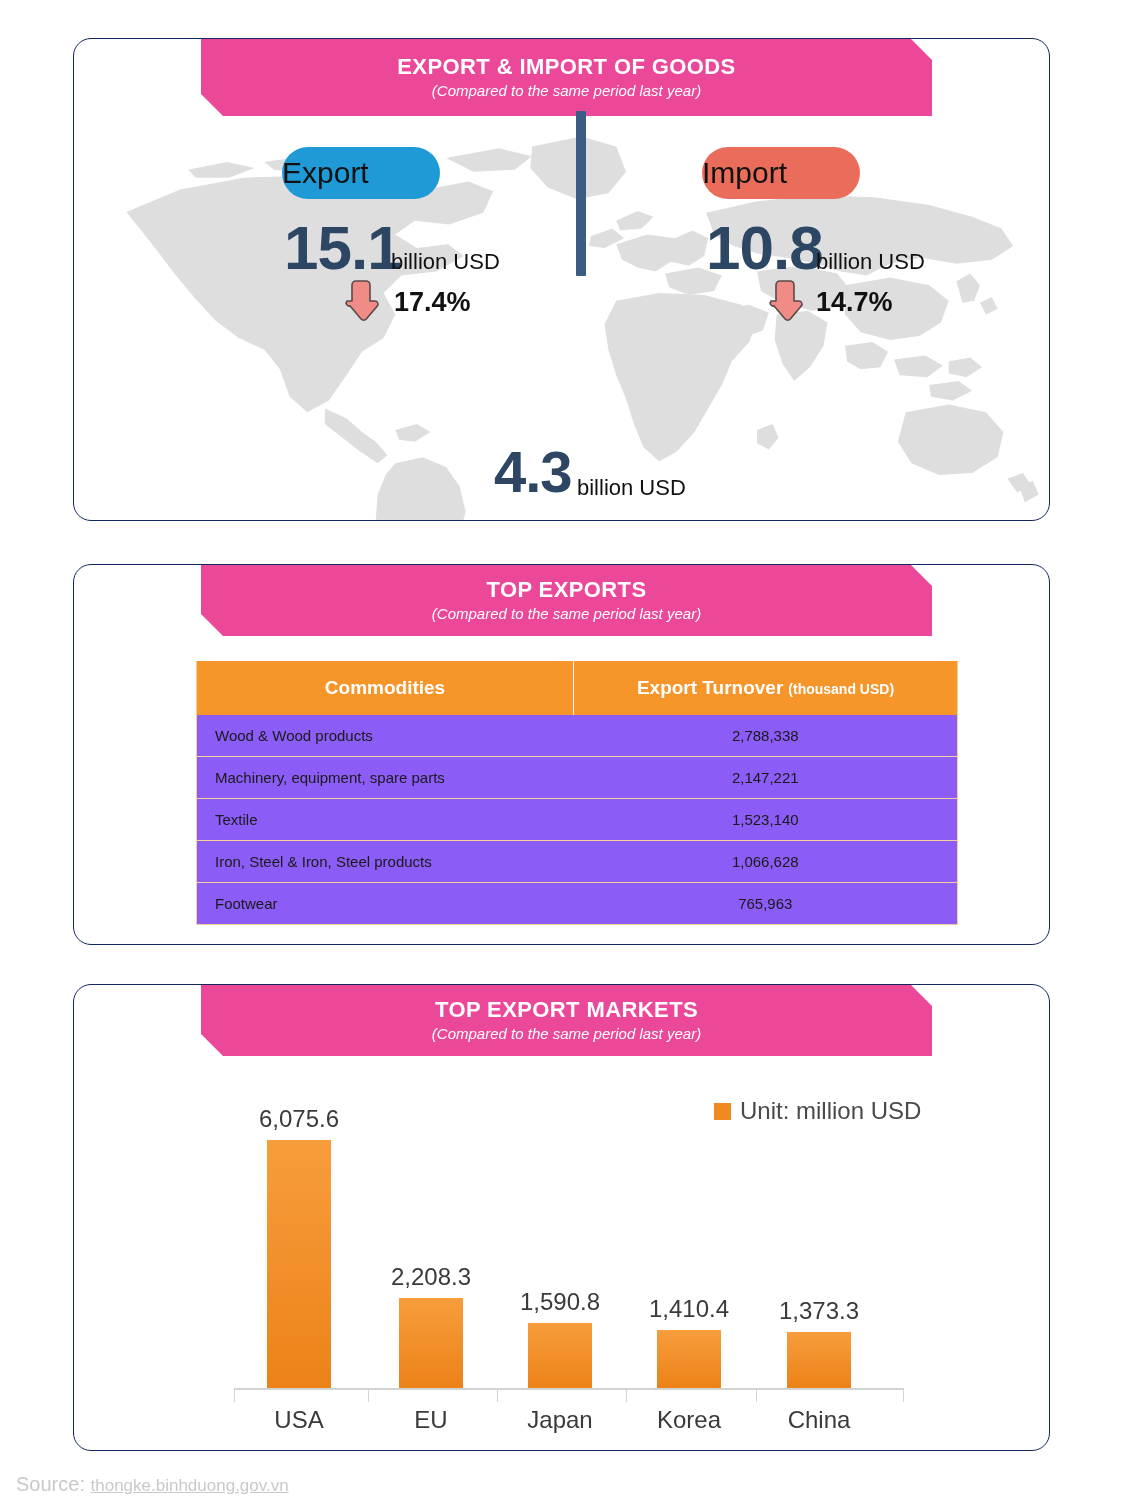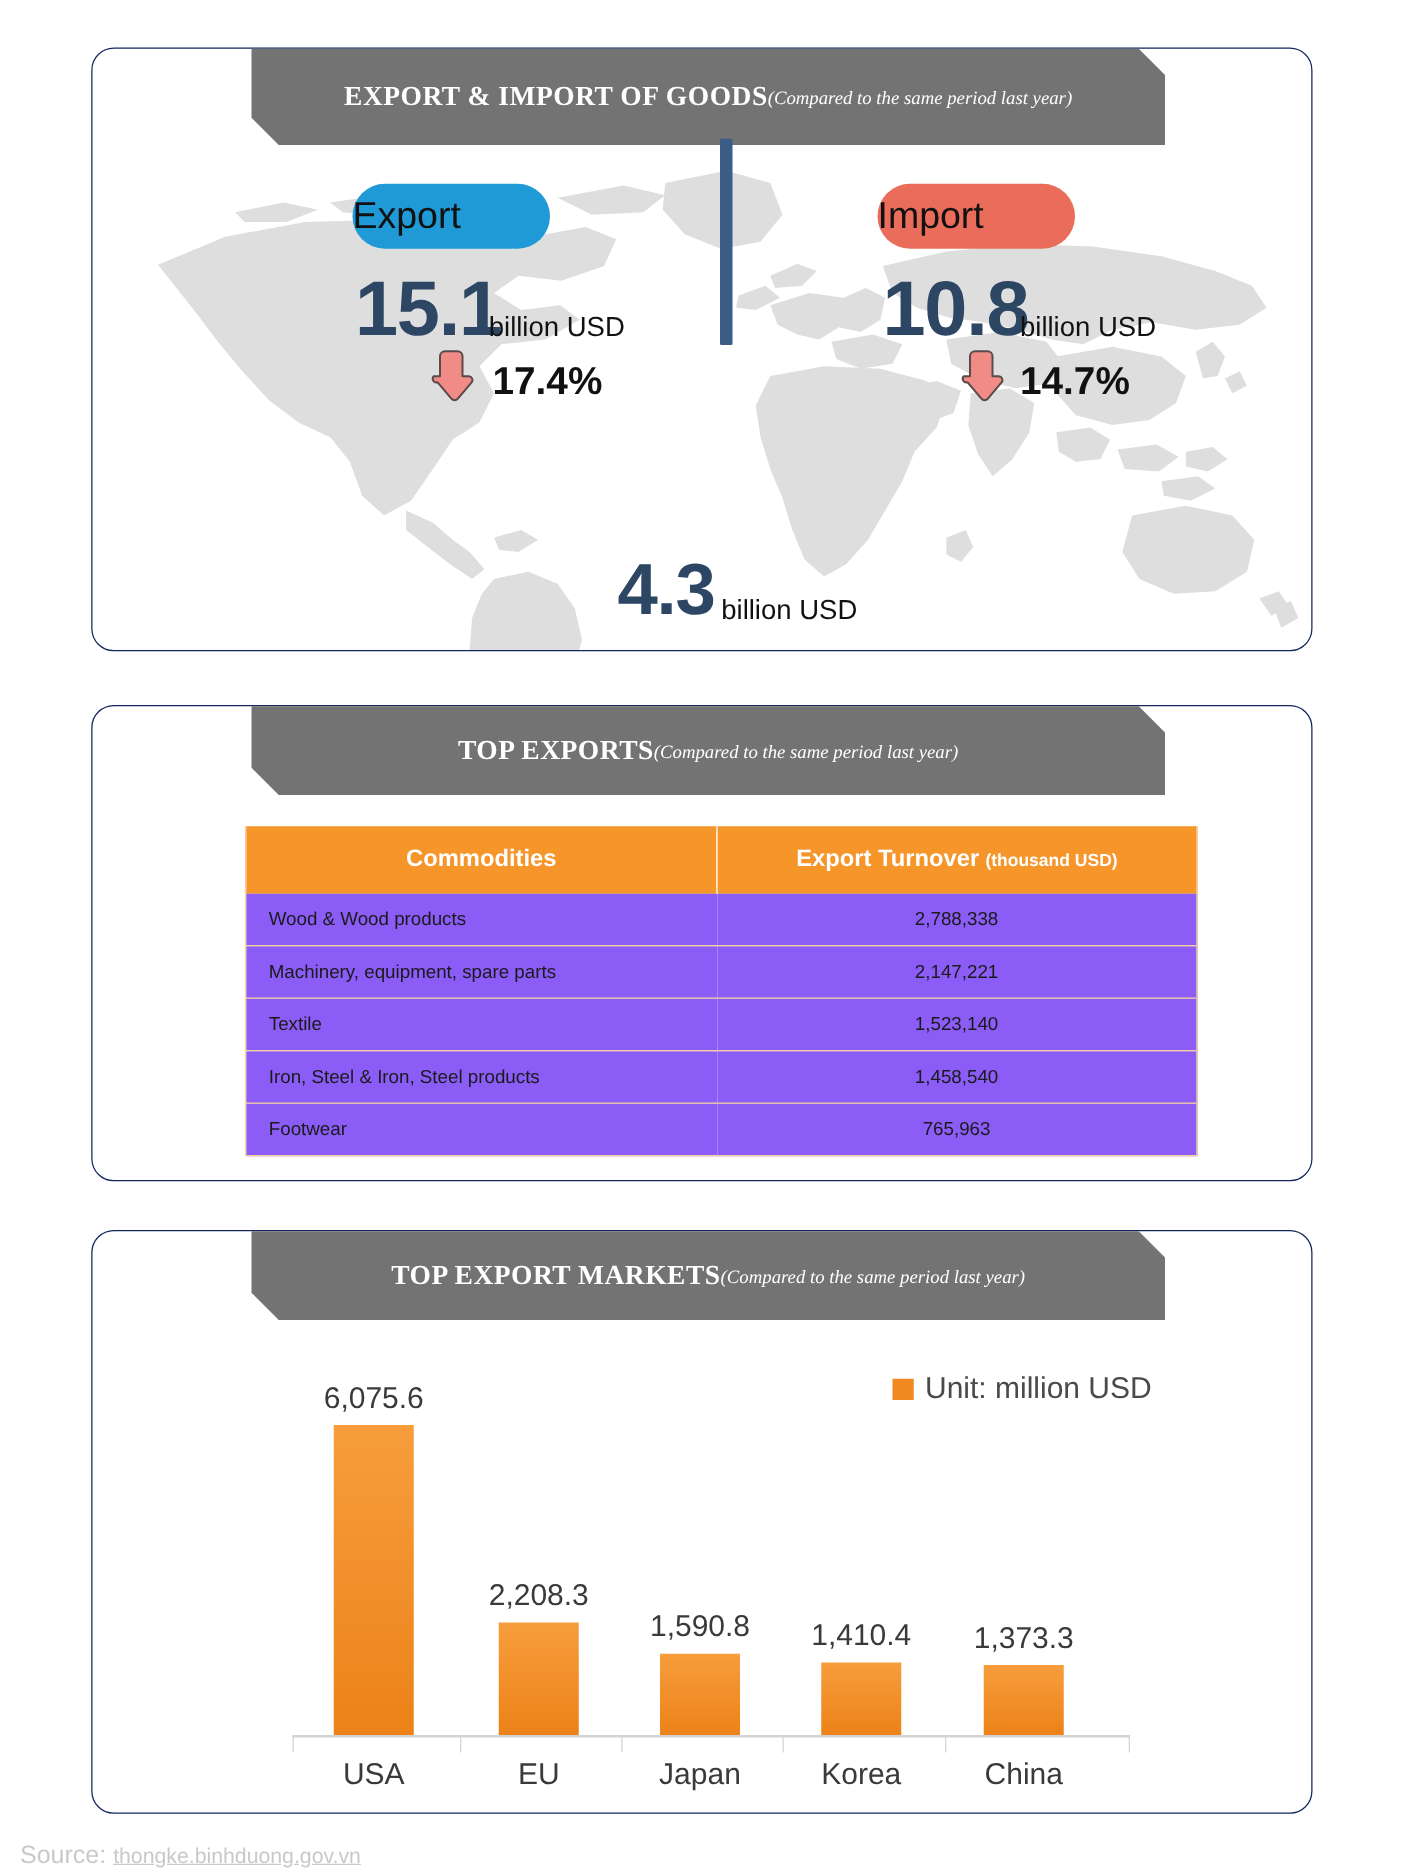--- a/index.html
+++ b/index.html
@@ -17,27 +17,26 @@
   .card{
     position:absolute;
     border:1.6px solid #13275e;
     border-radius:18px;
     background:#ffffff;
     overflow:hidden;
   }
   
   .banner{
     position:absolute;
-    background:#737373;
+    background:#ec4899;
     color:#ffffff;
     text-align:center;
     clip-path:polygon(0 0, calc(100% - 22px) 0, 100% 22px, 100% 100%, 22px 100%, 0 calc(100% - 22px));
-    display:flex;flex-direction:row;align-items:center;justify-content:center;
+    display:flex;flex-direction:column;align-items:center;justify-content:center;
     box-shadow:0 2px 2px rgba(0,0,0,.18);
-    font-family:Liberation Serif, serif;
   }
   .banner-title{
     font-size:22px;font-weight:bold;letter-spacing:.4px;line-height:1.15;
   }
   .banner-sub{
     font-size:15px;font-style:italic;line-height:1.2;margin-top:3px;
   }
 
   
   .mapwrap{
@@ -67,21 +66,21 @@
   }
   .unit{
     position:absolute;
     color:#111111;
     font-size:22px;
     line-height:1;
   }
   .pct{
     position:absolute;
     color:#111111;
-    font-size:31px;
+    font-size:27px;
     font-weight:bold;
     line-height:1;
   }
   .arrow{position:absolute;}
   .divider{
     position:absolute;
     background:#3b5c84;
     border-radius:1px;
   }
 
@@ -259,21 +258,21 @@
         <tr>
           <td class="c-name">Machinery, equipment, spare parts</td>
           <td class="c-val">2,147,221</td>
         </tr>
         <tr>
           <td class="c-name">Textile</td>
           <td class="c-val">1,523,140</td>
         </tr>
         <tr>
           <td class="c-name">Iron, Steel &amp; Iron, Steel products</td>
-          <td class="c-val">1,458,540</td>
+          <td class="c-val">1,066,628</td>
         </tr>
         <tr>
           <td class="c-name">Footwear</td>
           <td class="c-val">765,963</td>
         </tr>
       </tbody>
     </table>
   </div>
 
   <div class="card" style="left:73px;top:984px;width:975px;height:465px;">

